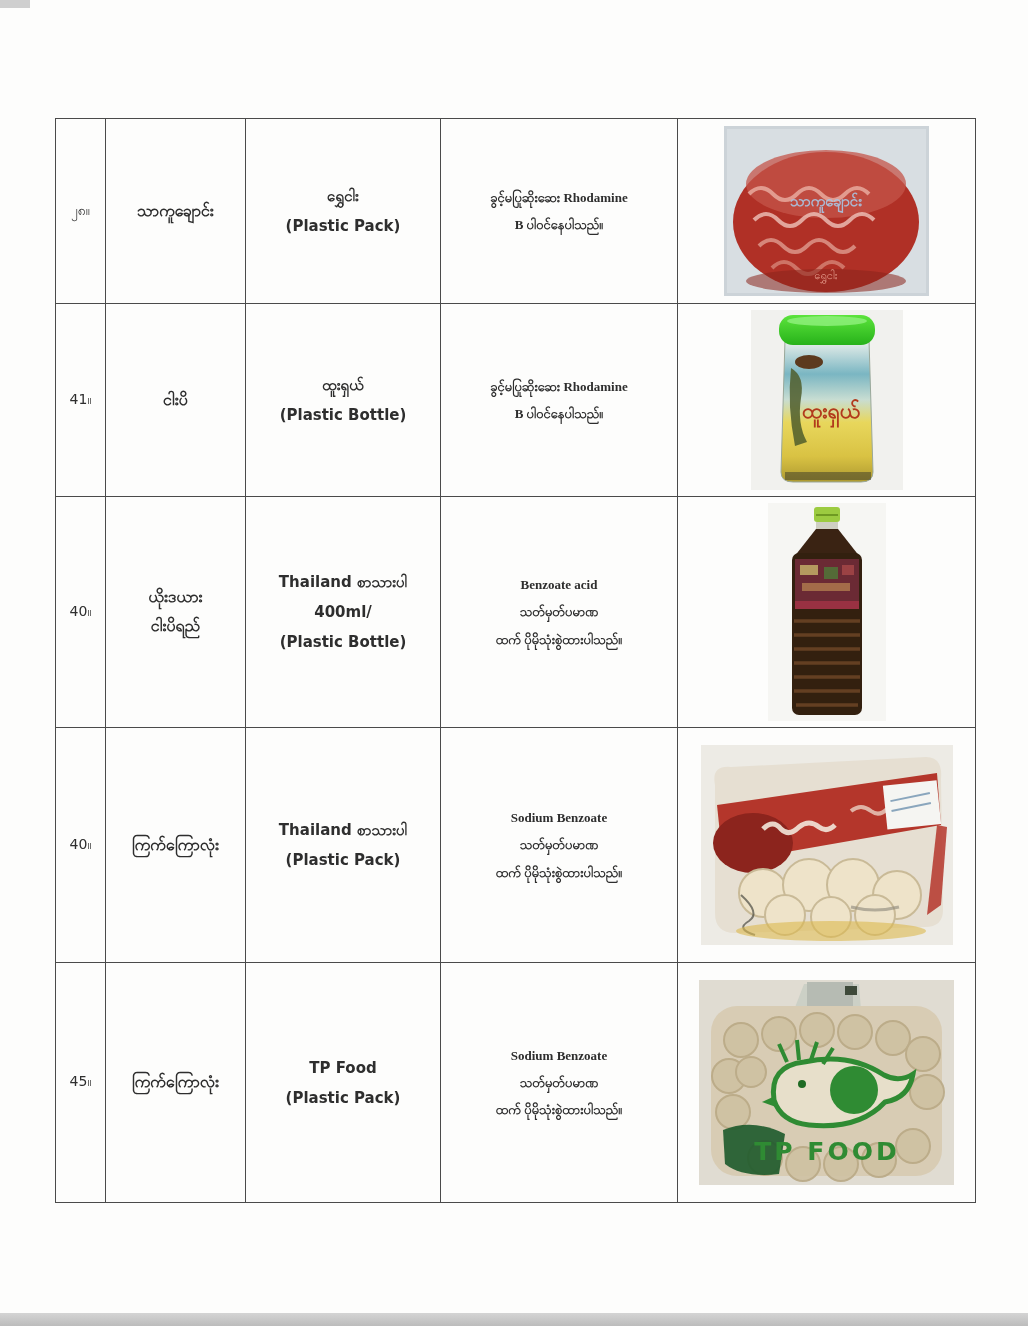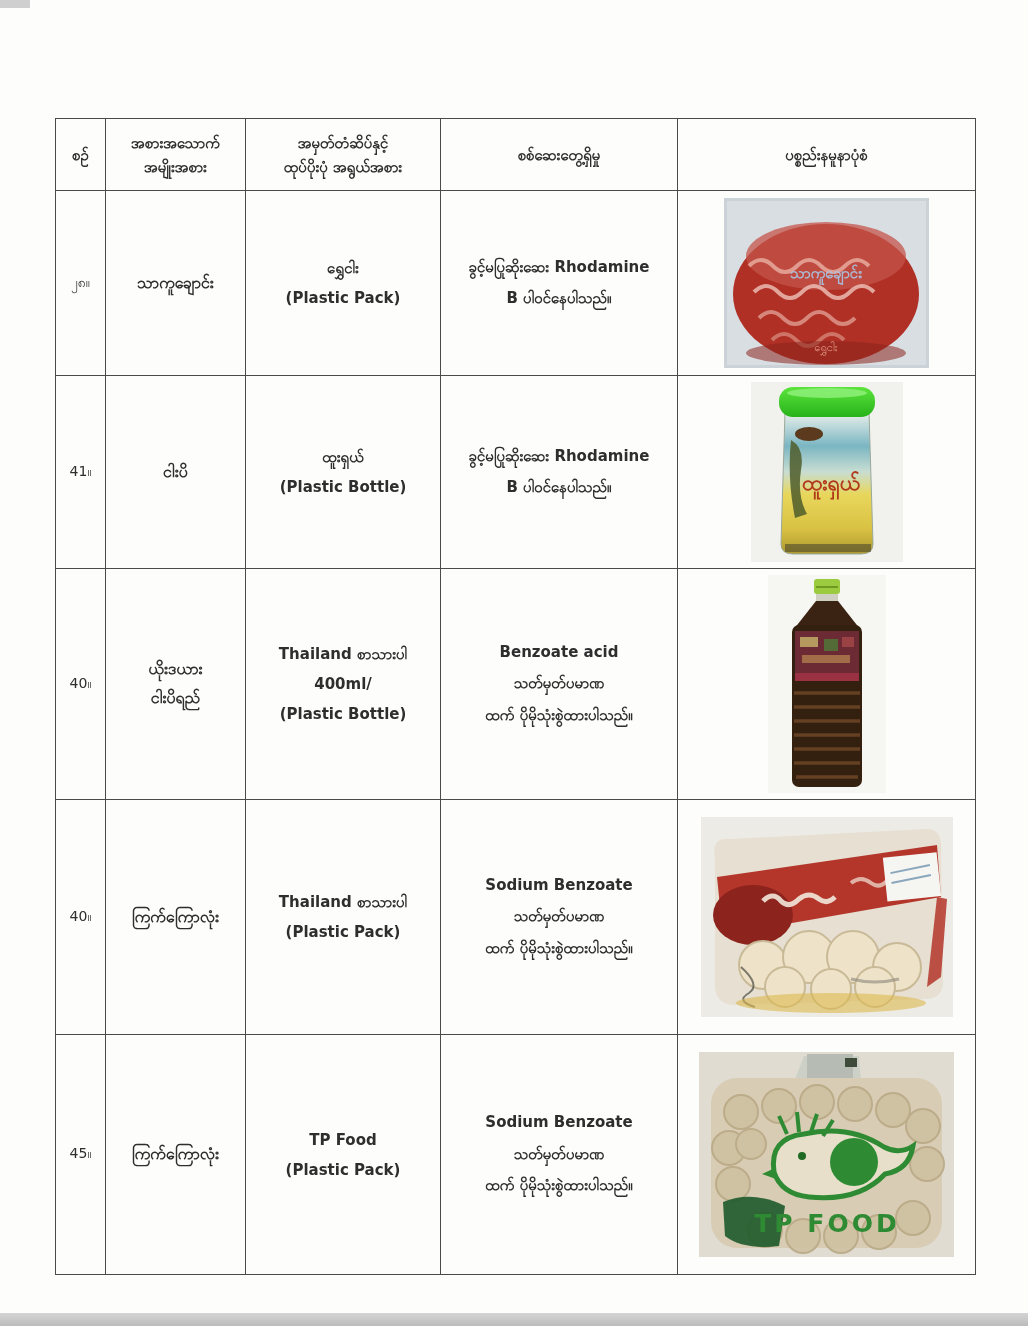--- a/index.html
+++ b/index.html
@@ -10,59 +10,40 @@
   }
   .corner-artifact{position:absolute;left:0;top:0;width:30px;height:8px;background:#cfcfcf;}
   .footer-bar{position:absolute;left:0;bottom:0;width:100%;height:13px;
     background:linear-gradient(#d4d4d4,#bcbcbc);}
   table.scan{position:absolute;left:55px;top:118px;border-collapse:collapse;table-layout:fixed;}
   td{border:1.6px solid #4a4a4a;text-align:center;vertical-align:middle;padding:2px 6px;}
   .hdr{font-size:15px;font-weight:700;line-height:1.6;}
   .serial{font-size:14px;font-weight:400;}
   .food{font-size:16px;font-weight:600;line-height:1.8;}
   .brand{font-size:15px;font-weight:700;line-height:2.0;}
-  .result{font-size:15px;font-weight:700;line-height:2.1;}
+  .result{font-size:13px;font-weight:700;line-height:2.1;font-family:Liberation Serif, serif;}
   .line{display:block;}
   .photo-cell{padding:6px 2px;}
   .photo{display:block;margin:0 auto;}
 </style>
 </head>
 <body>
 
 <div class="corner-artifact"></div>
 
 <table class="scan">
   <colgroup>
     <col style="width:50px">
       <col style="width:140px">
       <col style="width:195px">
     <col style="width:237px">
       <col style="width:298px">
   </colgroup>
 
   <tbody>
-      <tr style="height:72px">
-    <td class="hdr">
-          <span class="line">စဉ်</span>
-        </td>
-    <td class="hdr">
-      <span class="line">အစားအသောက်</span>
-      <span class="line">အမျိုးအစား</span>
-    </td>
-    <td class="hdr">
-      <span class="line">အမှတ်တံဆိပ်နှင့်</span>
-      <span class="line">ထုပ်ပိုးပုံ အရွယ်အစား</span>
-    </td>
-    <td class="hdr">
-          <span class="line">စစ်ဆေးတွေ့ရှိမှု</span>
-        </td>
-    <td class="hdr">
-          <span class="line">ပစ္စည်းနမူနာပုံစံ</span>
-        </td>
-  </tr>
 
   <tr style="height:185px">
     <td class="serial">၂၈။</td>
     <td class="food">
           <span class="line">သာကူချောင်း</span>
         </td>
     <td class="brand">
       <span class="line">ရွှေငါး</span>
       <span class="line">(Plastic Pack)</span>
     </td>

